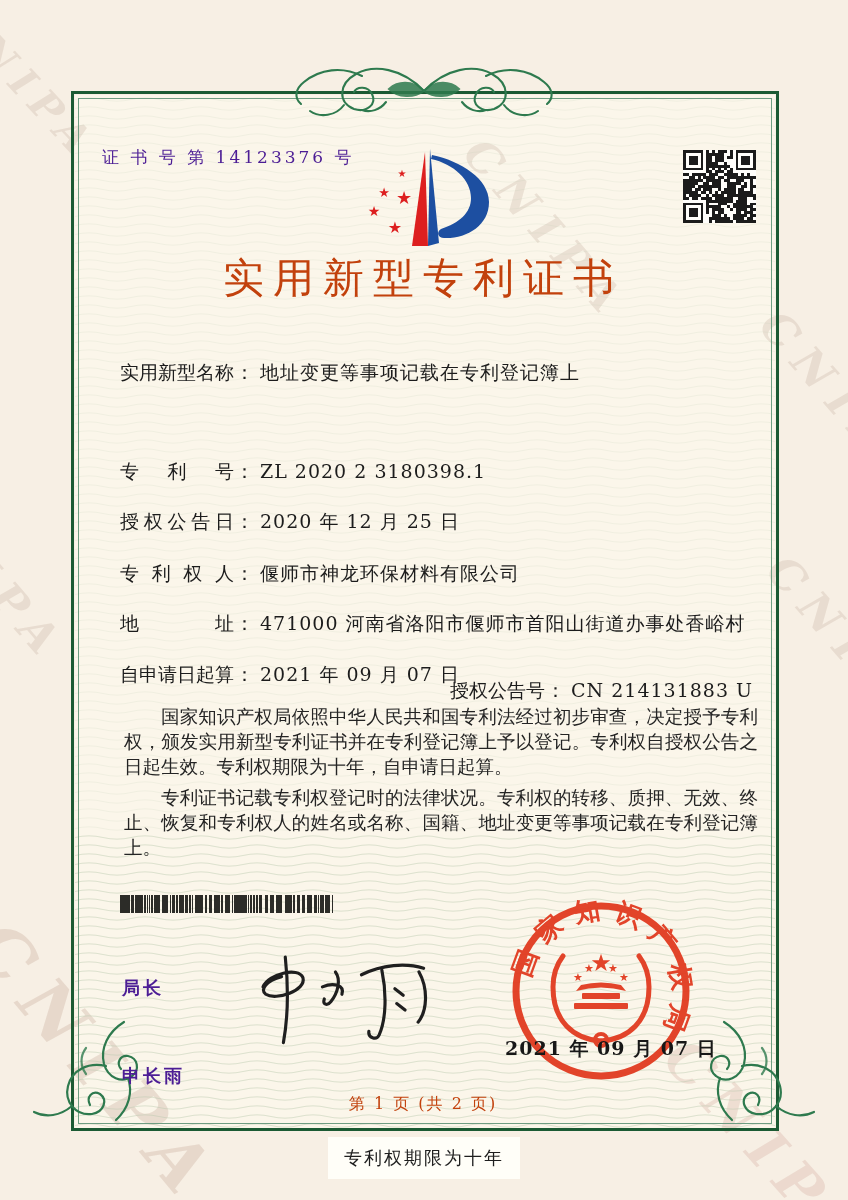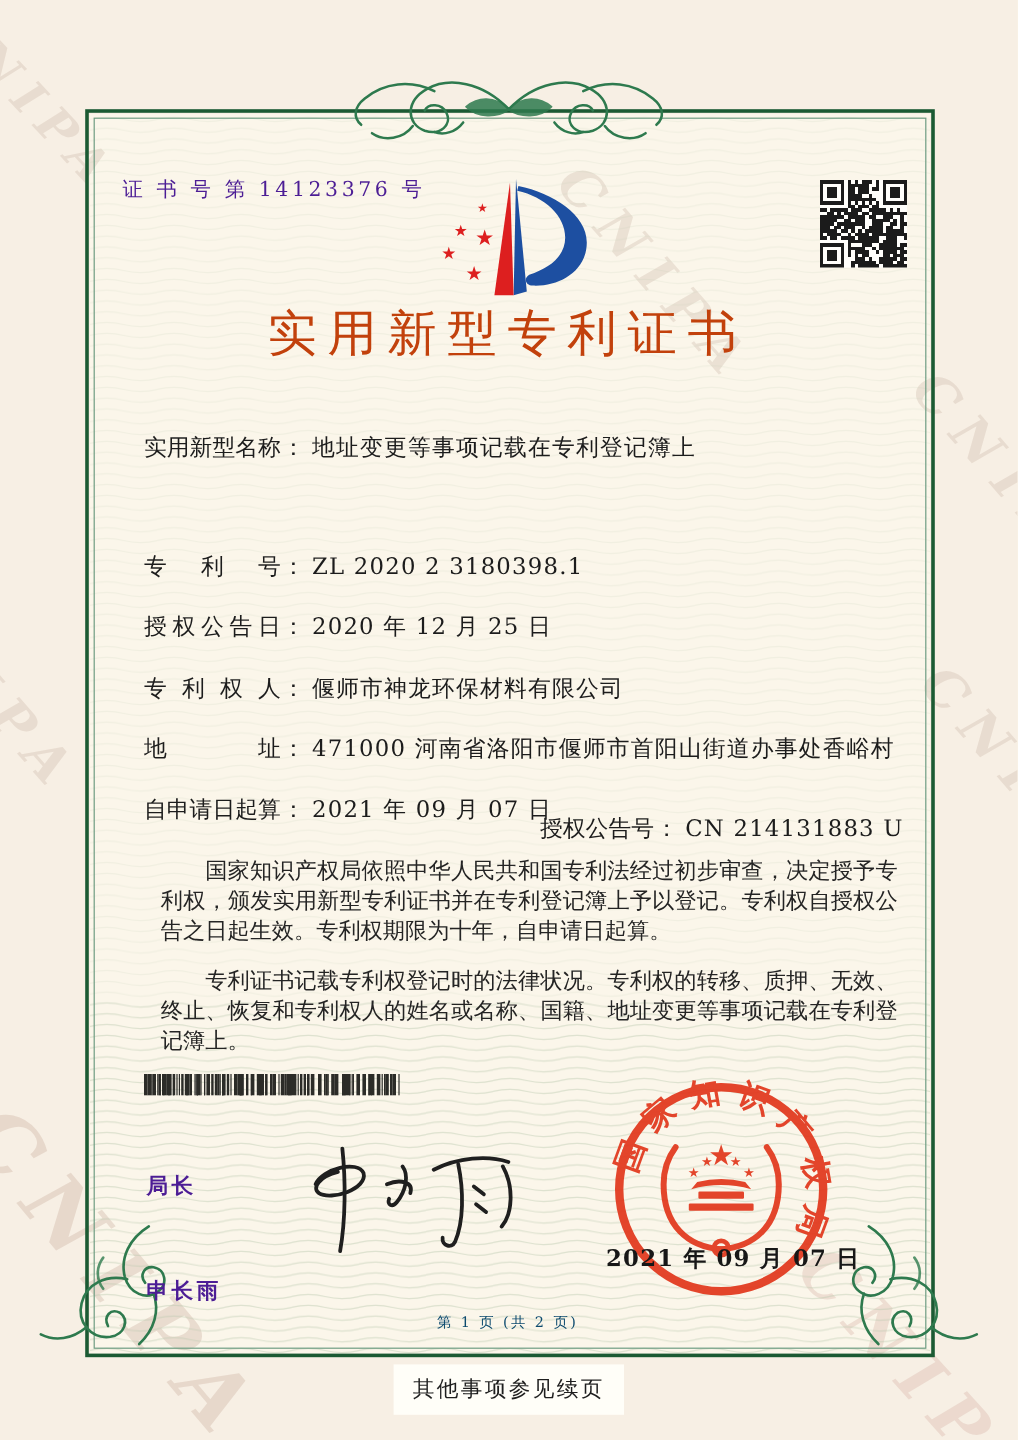--- a/index.html
+++ b/index.html
@@ -25,28 +25,28 @@
   .cert-no{position:absolute;left:102px;top:146px;font-size:17px;letter-spacing:3px;color:#4c1d95;}
   .title{position:absolute;left:72px;top:251px;width:702px;text-align:center;
          font-size:41px;font-weight:normal;letter-spacing:9px;color:#c2410c;}
   .frow{position:absolute;left:120px;width:648px;font-size:19px;color:#1c1c1c;white-space:nowrap;}
   .flabel{display:inline-block;width:114px;text-align:justify;text-align-last:justify;vertical-align:top;}
   .colon{display:inline-block;margin:0 6px 0 1px;}
   .fvalue{letter-spacing:1px;}
   .grant2{position:absolute;left:330px;top:16px;}
   .paras{position:absolute;left:118px;top:698px;width:646px;font-size:18.5px;line-height:25px;
          color:#242424;text-align:justify;}
-  .paras p{margin:16px;text-indent:2em;}
+  .paras p{margin:6px;text-indent:2em;}
   .signoff{position:absolute;left:122px;font-size:18px;font-weight:bold;color:#4c1d95;
            font-family:"DejaVu Sans", sans-serif;letter-spacing:3px;}
   .so1{top:976px;} .so2{top:1064px;}
   .seal-date{position:absolute;left:505px;top:1036px;width:196px;text-align:center;
              font-size:19px;font-weight:bold;color:#171717;letter-spacing:1px;white-space:nowrap;}
   .page-num{position:absolute;left:72px;top:1094px;width:702px;text-align:center;
-            font-size:12px;color:#0c4a6e;letter-spacing:2px;}
+            font-size:16px;color:#c2410c;letter-spacing:2px;}
   .note-box{position:absolute;left:328px;top:1137px;width:192px;height:42px;background:#fffef8;
             text-align:center;line-height:42px;font-size:18px;color:#1e1e1e;letter-spacing:2px;}
   svg{display:block;}
   .abs{position:absolute;}
 </style>
 </head>
 <body>
 
 <div class="page">
 
@@ -686,15 +686,15 @@
           <path d="M0,50 C-28,48 -48,30 -48,-4 C-48,-17 -44,-27 -38,-35"></path>
           <path d="M0,50 C28,48 48,30 48,-4 C48,-17 44,-27 38,-35"></path>
         </g>
         <circle cx="0" cy="49" r="6" fill="none" stroke="#e1371c" stroke-width="4"></circle>
       </g>
     </g>
   </svg>
   <div class="seal-date">2021 年 09 月 07 日</div>
 
   <div class="page-num">第 1 页 (共 2 页)</div>
-  <div class="note-box">其他事项参见续页</div>
+  <div class="note-box">专利权期限为十年</div>
 
 </div>
 
 </body></html>

